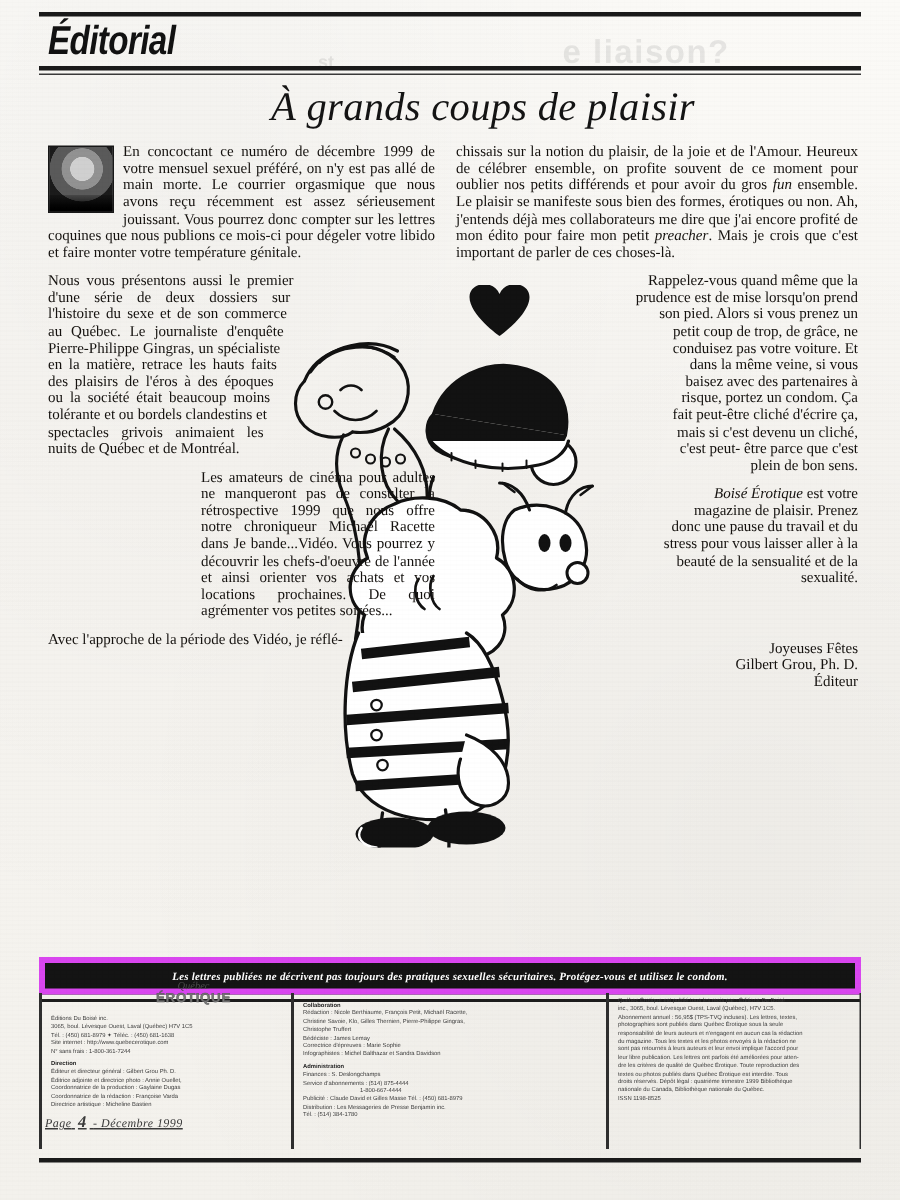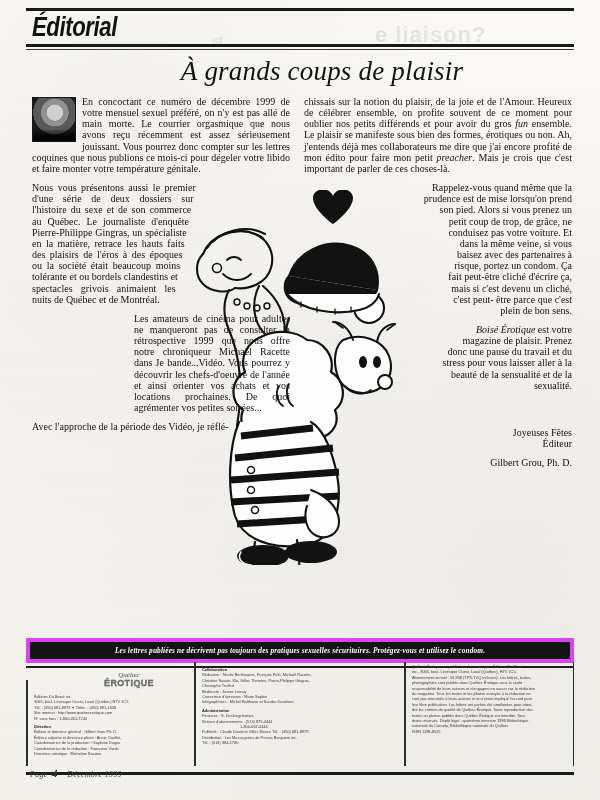--- a/index.html
+++ b/index.html
@@ -120,21 +120,21 @@
   .warn-rule { height:2px; background:#1d1d1d; margin-top:3px; }
 
   
   .colophon {
     position:absolute; left:26px; top:660px; width:548px; height:110px;
     display:flex; gap:0;
     font-family:"Liberation Sans", sans-serif;
     font-size:3.9px; line-height:5.4px; color:#3b3b3b;
   }
   .cbox { position:relative; padding:4px 6px 0 8px; }
-  .cbox.c1 { width:168px;margin-top:18px; }
+  .cbox.c1 { width:168px; }
   .cbox.c2 { width:210px; }
   .cbox.c3 { width:170px; }
   .vrule { position:absolute; left:0; top:2px; bottom:4px; width:1.5px; background:#2e2e2e; }
   .vrule.right { left:auto; right:0; }
   .chead { font-weight:bold; color:#222; margin-top:3px; }
   .cline { white-space:nowrap; overflow:hidden; }
   .cbox.c3 .cline { white-space:normal; text-align:justify; }
   .logo-q {
     position:absolute; right:22px; top:-6px; width:86px; height:18px;
     text-align:center;
@@ -147,23 +147,23 @@
     font-family:"Liberation Sans", sans-serif; font-weight:bold;
     font-size:8.5px; letter-spacing:.4px; color:#777;
     line-height:9px;
     -webkit-text-stroke:.3px #555;
     transform:scaleX(1.05);
   }
 
   
   .footrule { position:absolute; left:26px; top:772px; width:548px; height:2.5px; background:#1b1b1b; }
   .footer {
-    position:absolute; left:30px; top:767px;
+    position:absolute; left:30px; top:742px;
     font-family:"Liberation Serif", serif; font-style:italic;
-    font-size:8px; color:#3a3a3a; letter-spacing:.3px;
+    font-size:8px; color:#3a3a3a; letter-spacing:.3px;text-decoration:underline;
   }
   .footer .pnum { font-size:11px; font-weight:bold; padding:0 2px; }
 
   
   .ghost {
     position:absolute; color:rgba(90,90,90,.13);
     font-family:"Liberation Sans", sans-serif; font-weight:bold;
     pointer-events:none; user-select:none;
   }
 </style>
@@ -285,22 +285,22 @@
     <p><span class="wrap-r2"></span><span>Les amateurs de cinéma pour adultes ne manqueront pas de consulter la rétrospective 1999 que nous offre notre chroniqueur Michaël Racette dans Je bande...Vidéo. Vous pourrez y découvrir les chefs-d'oeuvre de l'année et ainsi orienter vos achats et vos locations prochaines. De quoi agrémenter vos petites soirées...</span></p>
     <p><span>Avec l'approche de la période des Vidéo, je réflé-</span></p>
   </div>
 
   <div class="col col-right">
     <p><span>chissais sur la notion du plaisir, de la joie et de l'Amour. Heureux de célébrer ensemble, on profite souvent de ce moment pour oublier nos petits différends et pour avoir du gros <span class="ital">fun</span> ensemble. Le plaisir se manifeste sous bien des formes, érotiques ou non. Ah, j'entends déjà mes collaborateurs me dire que j'ai encore profité de mon édito pour faire mon petit <span class="ital">preacher</span>. Mais je crois que c'est important de parler de ces choses-là.</span></p>
     <p style="text-align:right;"><span class="wrap-r"></span><span>Rappelez-vous quand même que la prudence est de mise lorsqu'on prend son pied. Alors si vous prenez un petit coup de trop, de grâce, ne conduisez pas votre voiture. Et dans la même veine, si vous baisez avec des partenaires à risque, portez un condom. Ça fait peut-être cliché d'écrire ça, mais si c'est devenu un cliché, c'est peut- être parce que c'est plein de bon sens.</span></p>
     <p style="text-align:right;"><span><span class="ital">Boisé Érotique</span> est votre magazine de plaisir. Prenez donc une pause du travail et du stress pour vous laisser aller à la beauté de la sensualité et de la sexualité.</span></p>
     <div style="height:28px;"></div>
     <p style="text-align:right;margin-bottom:0;">Joyeuses Fêtes</p>
+    <p style="text-align:right;margin-bottom:0;">Gilbert Grou, Ph. D.</p>
     <p style="text-align:right;">Éditeur</p>
-    <p style="text-align:right;margin-bottom:0;">Gilbert Grou, Ph. D.</p>
   </div>
 </div>
 
 <div class="warn-wrap">
   <div class="warnbar">Les lettres publiées ne décrivent pas toujours des pratiques sexuelles sécuritaires. Protégez-vous et utilisez le condom.</div>
   <div class="warn-rule"></div>
 </div>
 
 <div class="colophon">
 

